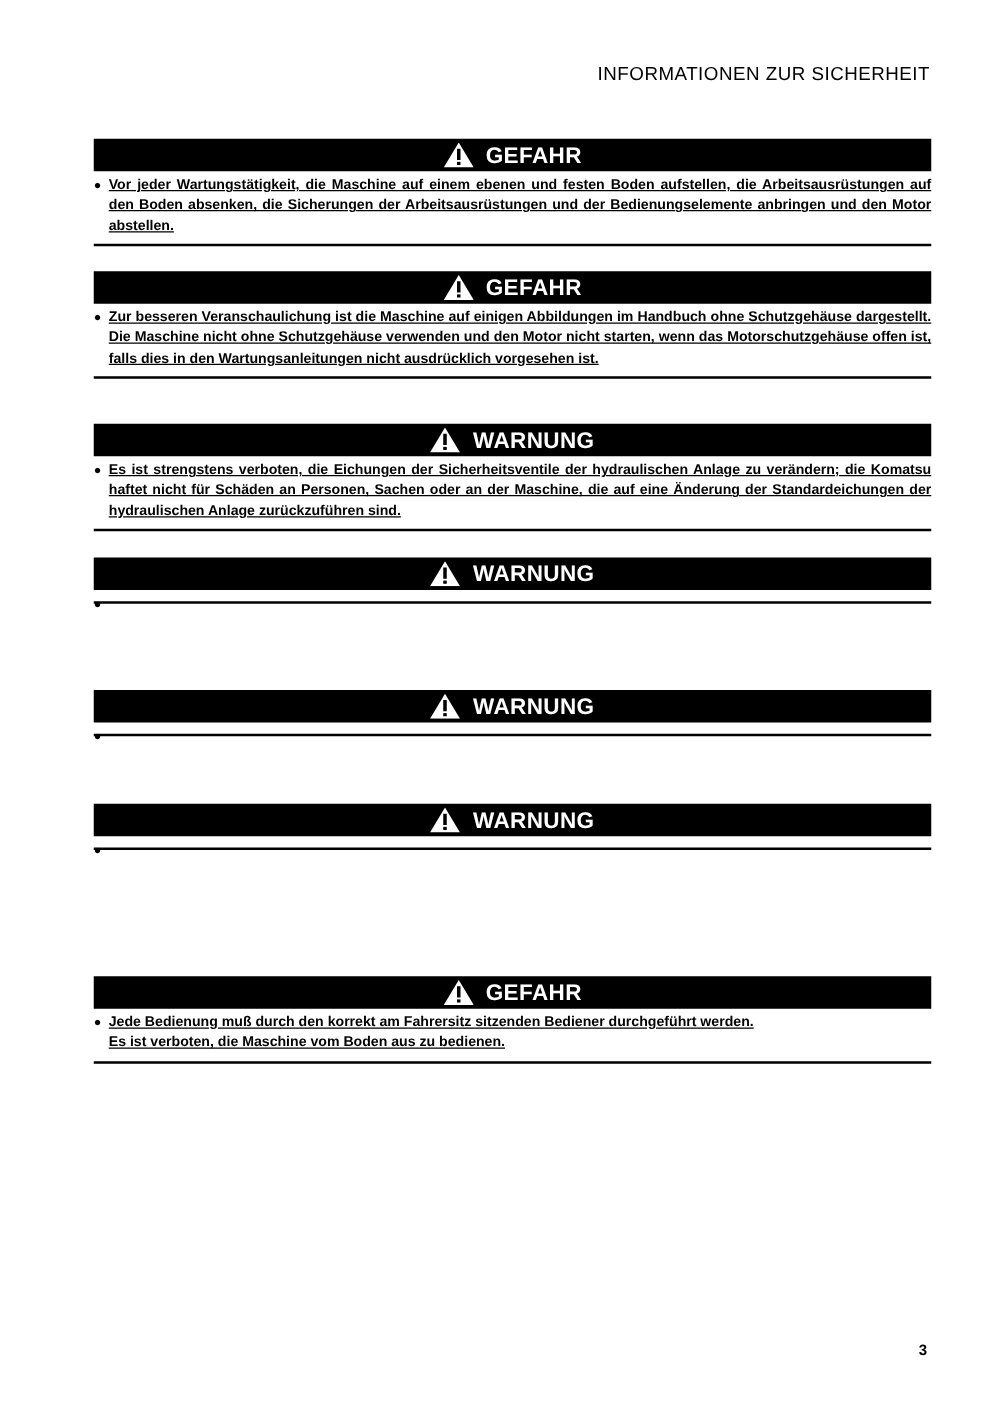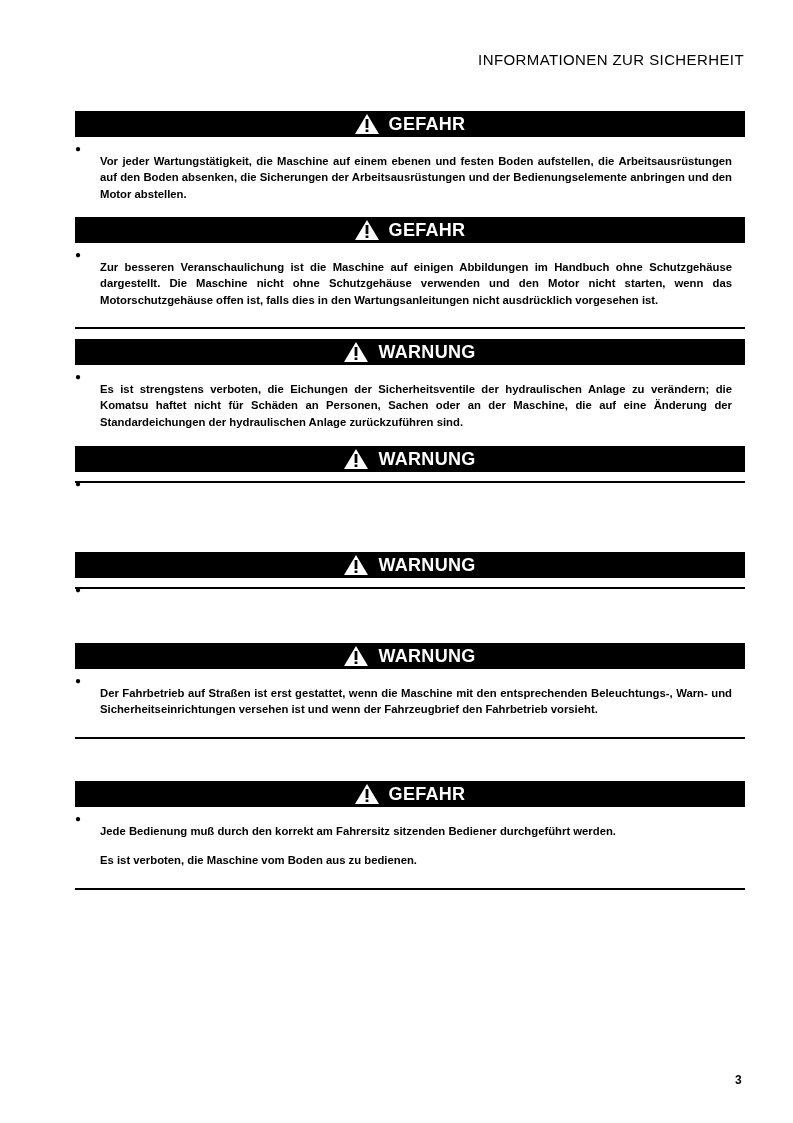--- a/index.html
+++ b/index.html
@@ -7,21 +7,21 @@
            font-family: "Liberation Sans", "DejaVu Sans", sans-serif; color: #000; }
     .running-head { position: absolute; top: 51px; right: 49px; font-size: 15px; letter-spacing: 0.4px; }
     .page-number { position: absolute; top: 1073px; left: 735px; font-size: 12px; font-weight: bold; }
     .block { position: absolute; left: 75px; width: 670px; }
     .banner { height: 26px; background: #000; color: #fff; display: flex; align-items: center; justify-content: center; }
     .banner .icon { width: 24px; height: 20px; margin-right: 10px; display: inline-block; }
     .banner .label { font-weight: bold; font-size: 18px; letter-spacing: 0.3px; }
     .body { position: relative; padding: 3px 0 4px 12px; font-size: 11.3px; font-weight: bold; line-height: 16.3px;
             text-align: justify; }
     .body .bullet { position: absolute; left: 0; top: 4px; font-size: 10px; }
-    .body p { margin: 13px; }
+    .body p { margin: 0; text-decoration: underline; }
     .rule { height: 2px; background: #000; margin-top: 2px; }
   </style>
 </head>
 <body>
 
 <div class="running-head">INFORMATIONEN ZUR SICHERHEIT</div>
 
 <div class="block" style="top:111px;">
   <div class="banner">
     <svg class="icon" viewBox="0 0 24 20">
@@ -104,21 +104,20 @@
   <div class="banner">
     <svg class="icon" viewBox="0 0 24 20">
         <polygon points="12,0 24,20 0,20" fill="#fff"></polygon>
         <rect x="10.6" y="5" width="2.8" height="9" fill="#000"></rect>
         <rect x="10.6" y="15.5" width="2.8" height="2.5" fill="#000"></rect>
       </svg>
     <span class="label">WARNUNG</span>
   </div>
   <div class="body">
     <span class="bullet">●</span>
-    <p>Der Fahrbetrieb auf Straßen ist erst gestattet, wenn die Maschine mit den entsprechenden Beleuchtungs-, Warn- und Sicherheitseinrichtungen versehen ist und wenn der Fahrzeugbrief den Fahrbetrieb vorsieht.</p>
   </div>
   <div class="rule"></div>
 </div>
 
 <div class="block" style="top:781px;">
   <div class="banner">
     <svg class="icon" viewBox="0 0 24 20">
         <polygon points="12,0 24,20 0,20" fill="#fff"></polygon>
         <rect x="10.6" y="5" width="2.8" height="9" fill="#000"></rect>
         <rect x="10.6" y="15.5" width="2.8" height="2.5" fill="#000"></rect>

